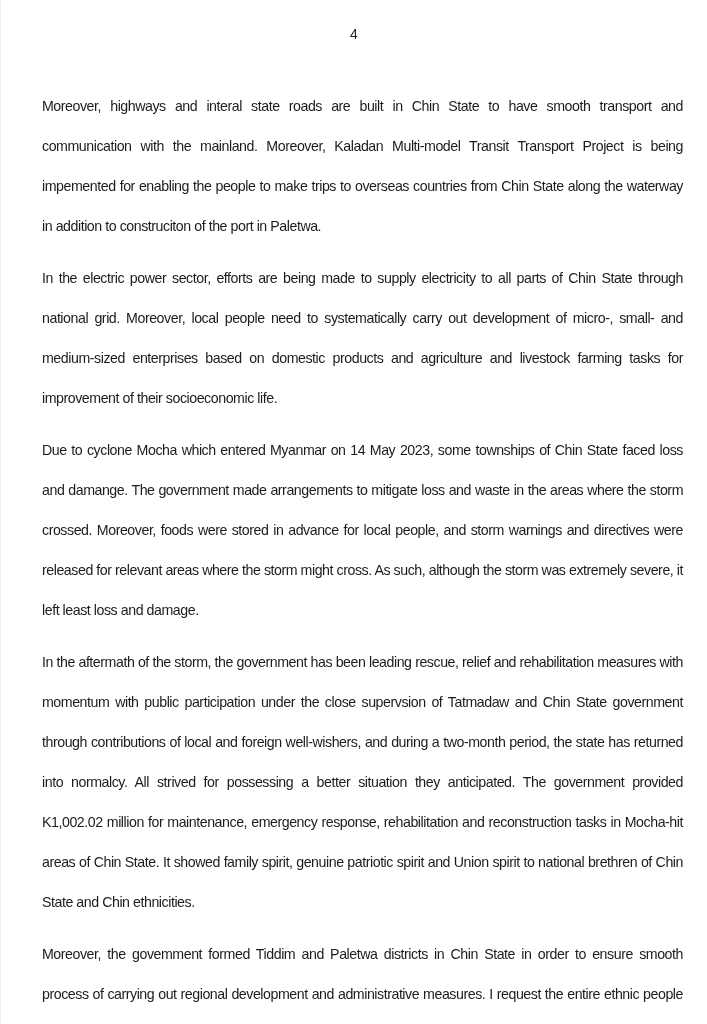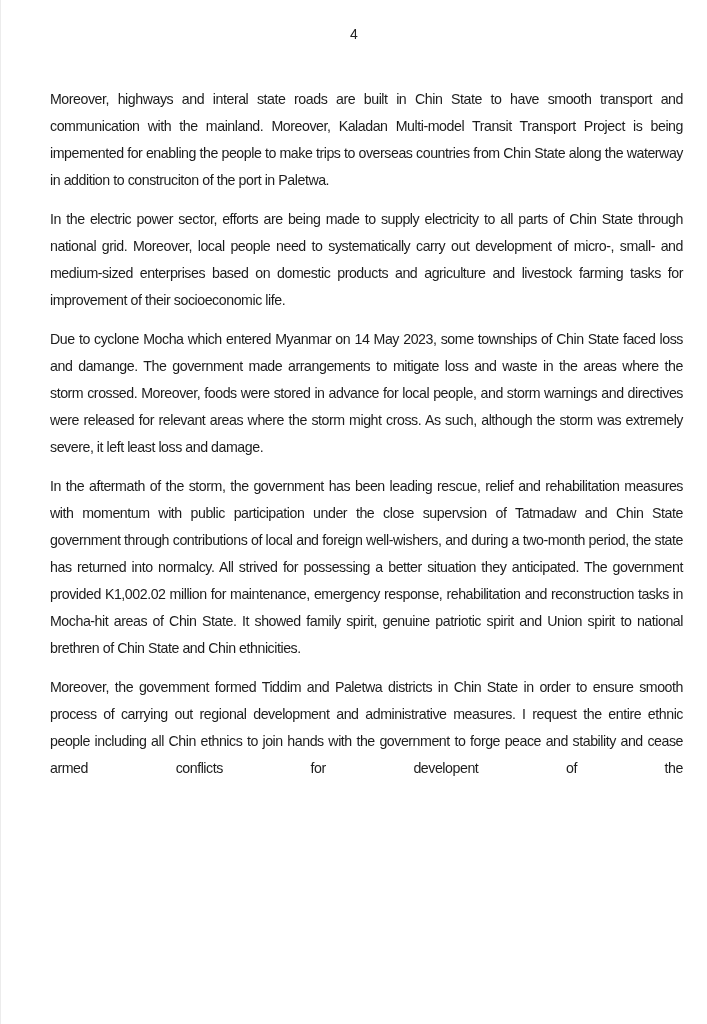--- a/index.html
+++ b/index.html
@@ -36,22 +36,22 @@
     position: absolute;
     left: 37px;
     width: 645px;
     top: 86px;
     font-family: "Liberation Sans", sans-serif;
     font-size: 14.2px;
     letter-spacing: -0.45px;
     color: #1c1c1c;
   }
   .body-text p {
-    margin: 0 0 12px 12px;
-    line-height: 27px;
+    margin: 0 0 12px 4px;
+    line-height: 40px;
     text-align: justify;
     text-align-last: left;
   }
   .body-text p.last-cut {
     text-align-last: justify;
   }
 </style>
 </head>
 <body>
 

